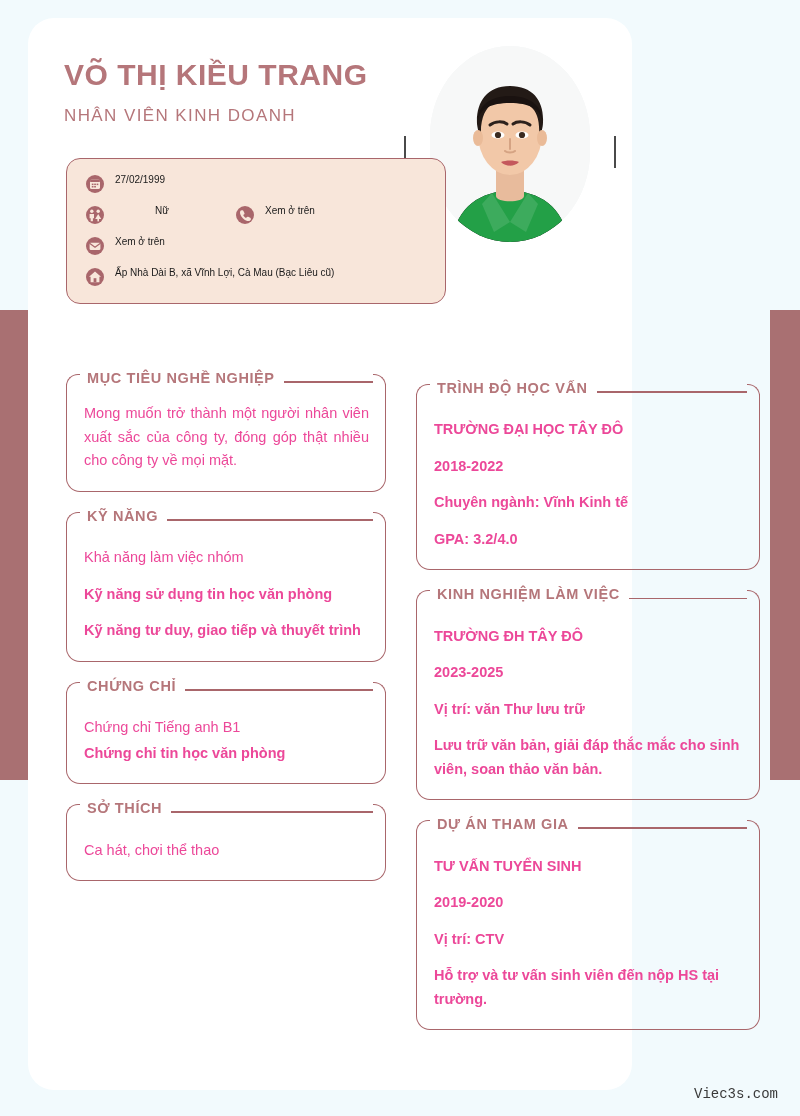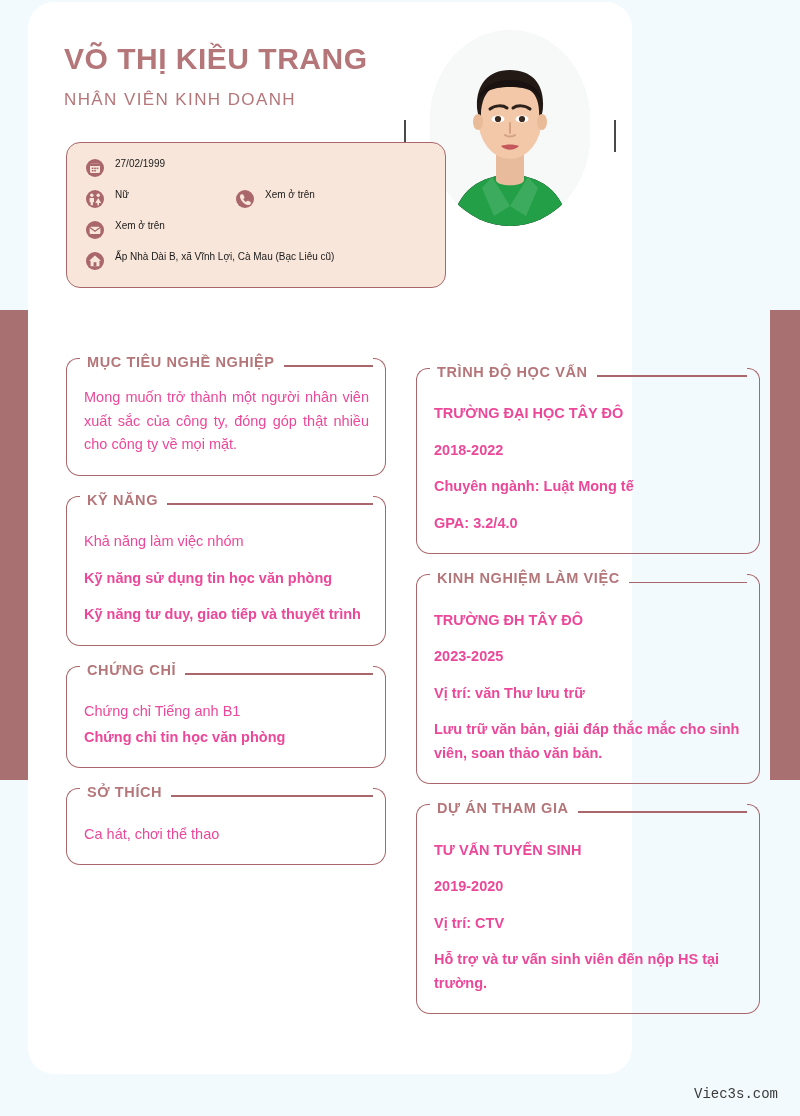--- a/index.html
+++ b/index.html
@@ -24,21 +24,21 @@
     height: 470px;
     background: #a97072;
   }
   .side-bar.left  { left: 0; }
   .side-bar.right { right: 0; }
 
   
   .card {
     position: absolute;
     left: 28px;
-    top: 2px;
+    top: 18px;
     width: 604px;
     height: 1072px;
     background: #ffffff;
     border-radius: 26px;
     z-index: 2;
   }
 
   
   .header {
     position: absolute;
@@ -103,21 +103,21 @@
   .contact-row {
     display: flex;
     align-items: flex-start;
     margin-bottom: 10px;
   }
   .contact-row:last-child { margin-bottom: 0; }
   .contact-cell {
     display: flex;
     align-items: flex-start;
   }
-  .contact-cell.first { width: 150px; flex: none; }
+  .contact-cell.first { width: 150px; flex: none; gap: 40px; }
   .ico {
     width: 20px; height: 20px;
     flex: none;
     margin-right: 10px;
     margin-top: 1px;
   }
   .ico svg { display: block; width: 20px; height: 20px; }
   .contact-text {
     font-size: 10px;
     color: #1a1a1a;
@@ -399,21 +399,21 @@
     <div class="section">
       <div class="sec-head">
         <span class="sec-stub"></span>
         <span class="sec-title">TRÌNH ĐỘ HỌC VẤN</span>
         <span class="sec-rule"></span>
         <span class="sec-rule-cap"></span>
       </div>
       <div class="sec-body">
         <p class="strong lead">TRƯỜNG ĐẠI HỌC TÂY ĐÔ</p>
         <p>2018-2022</p>
-        <p>Chuyên ngành: Luật Mong tế</p>
+        <p>Chuyên ngành: Vĩnh Kinh tế</p>
         <p>GPA: 3.2/4.0</p>
       </div>
     </div>
 
     <div class="section">
       <div class="sec-head">
         <span class="sec-stub"></span>
         <span class="sec-title">KINH NGHIỆM LÀM VIỆC</span>
         <span class="sec-rule"></span>
         <span class="sec-rule-cap"></span>

